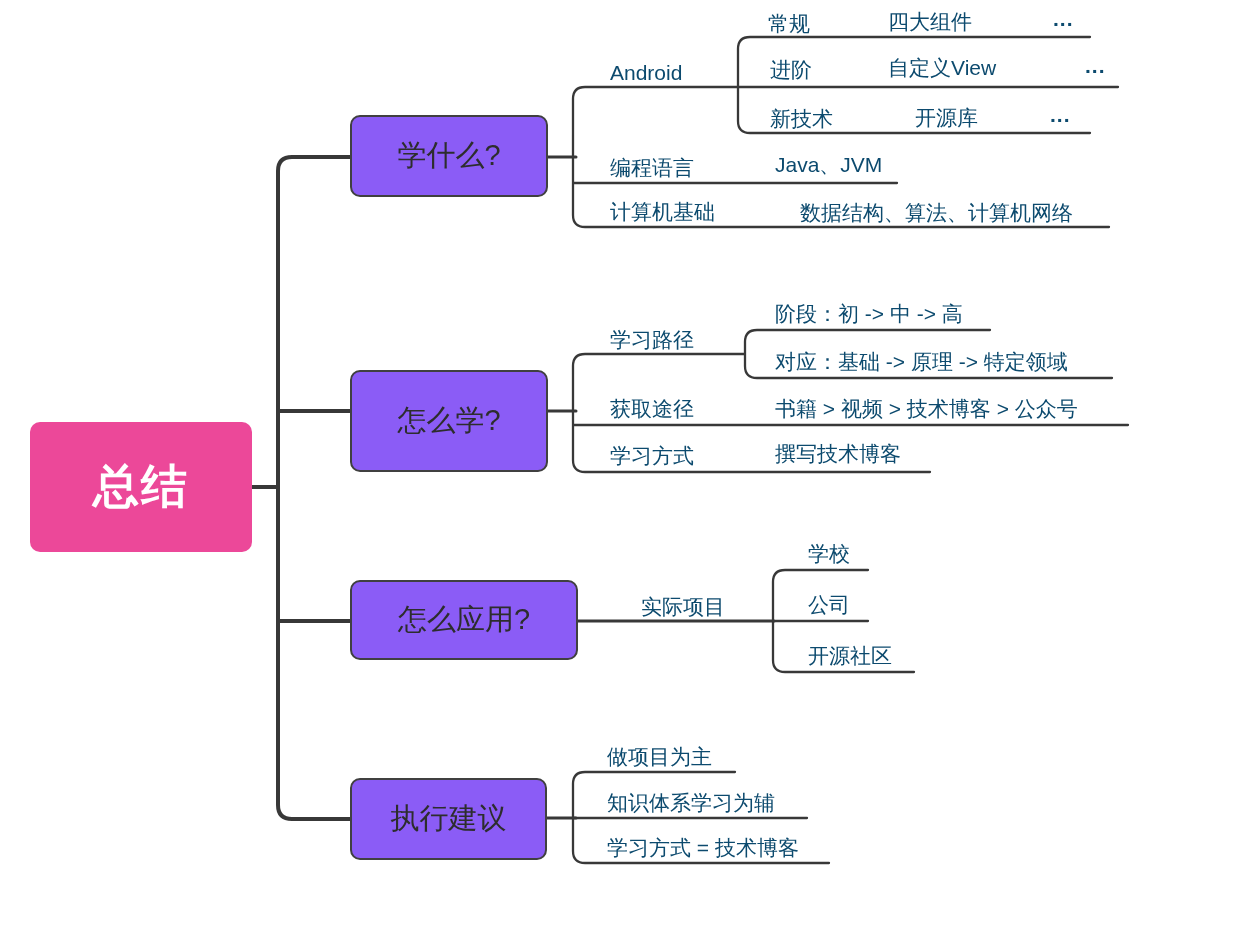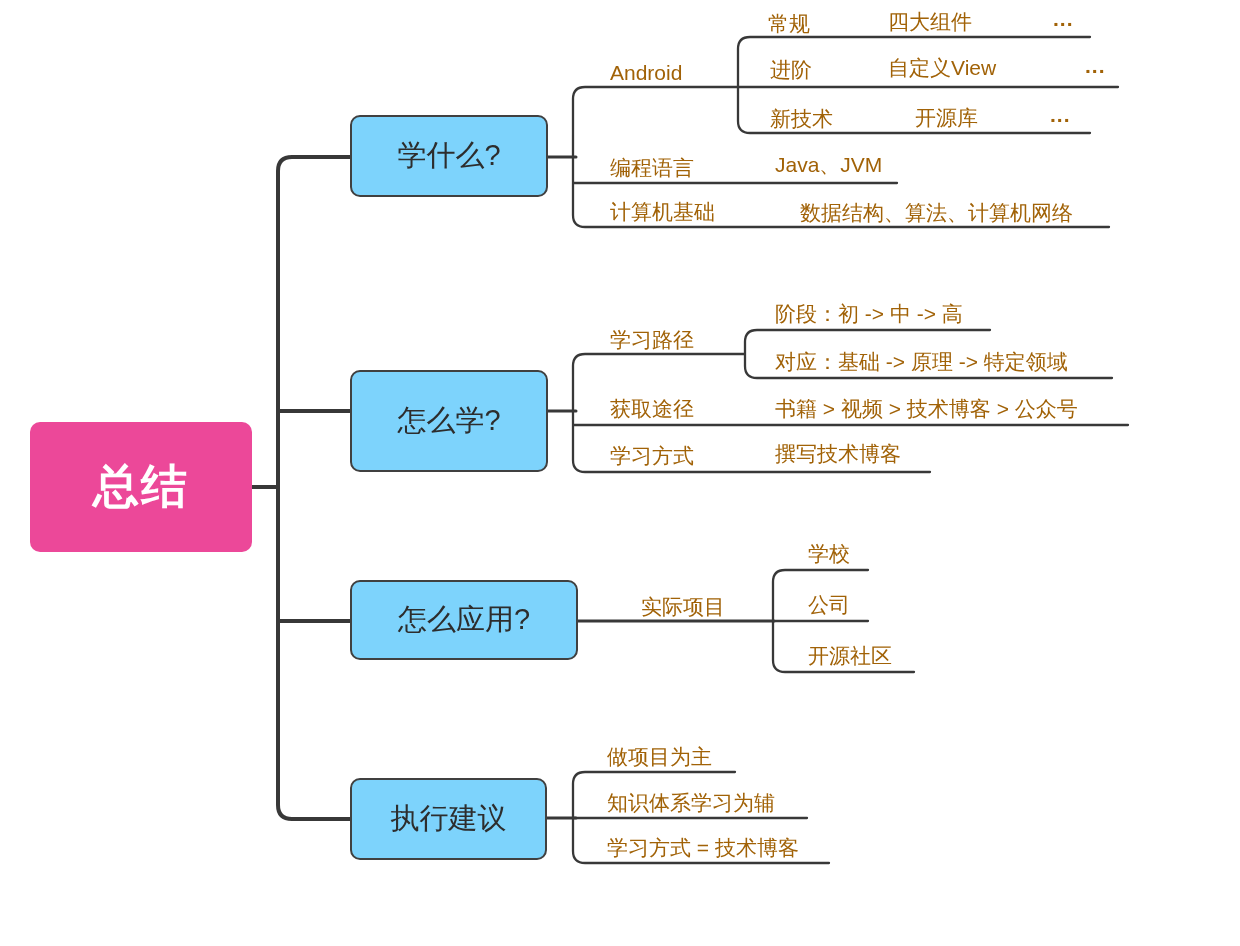--- a/index.html
+++ b/index.html
@@ -12,32 +12,32 @@
   }
   #connector-svg{position:absolute;left:0;top:0;width:1240px;height:946px;}
   .root-box{
     position:absolute;left:30px;top:422px;width:222px;height:130px;
     background:#ec4899;border-radius:10px;
     display:flex;align-items:center;justify-content:center;
     color:#ffffff;font-size:46px;font-weight:700;letter-spacing:2px;
   }
   .topic-box{
     position:absolute;
-    background:#7dd3fc;border:2px solid #404040;border-radius:10px;
+    background:#8b5cf6;border:2px solid #404040;border-radius:10px;
     display:flex;align-items:center;justify-content:center;
     color:#2D2D2D;font-size:29px;
     box-sizing:border-box;
   }
   .topic-b0{left:350px;top:115px;width:198px;height:82px;}
   .topic-b1{left:350px;top:370px;width:198px;height:102px;}
   .topic-b2{left:350px;top:580px;width:228px;height:80px;}
   .topic-b3{left:350px;top:778px;width:197px;height:82px;}
   .leaf{
     position:absolute;white-space:nowrap;
-    color:#a16207;font-size:21px;line-height:26px;
+    color:#0c4a6e;font-size:21px;line-height:26px;
   }
   .dots{font-weight:700;letter-spacing:1px;}
 </style>
 </head>
 <body>
 
 <div id="canvas">
 
   <svg id="connector-svg" viewBox="0 0 1240 946" fill="none" xmlns="http://www.w3.org/2000/svg">
 

